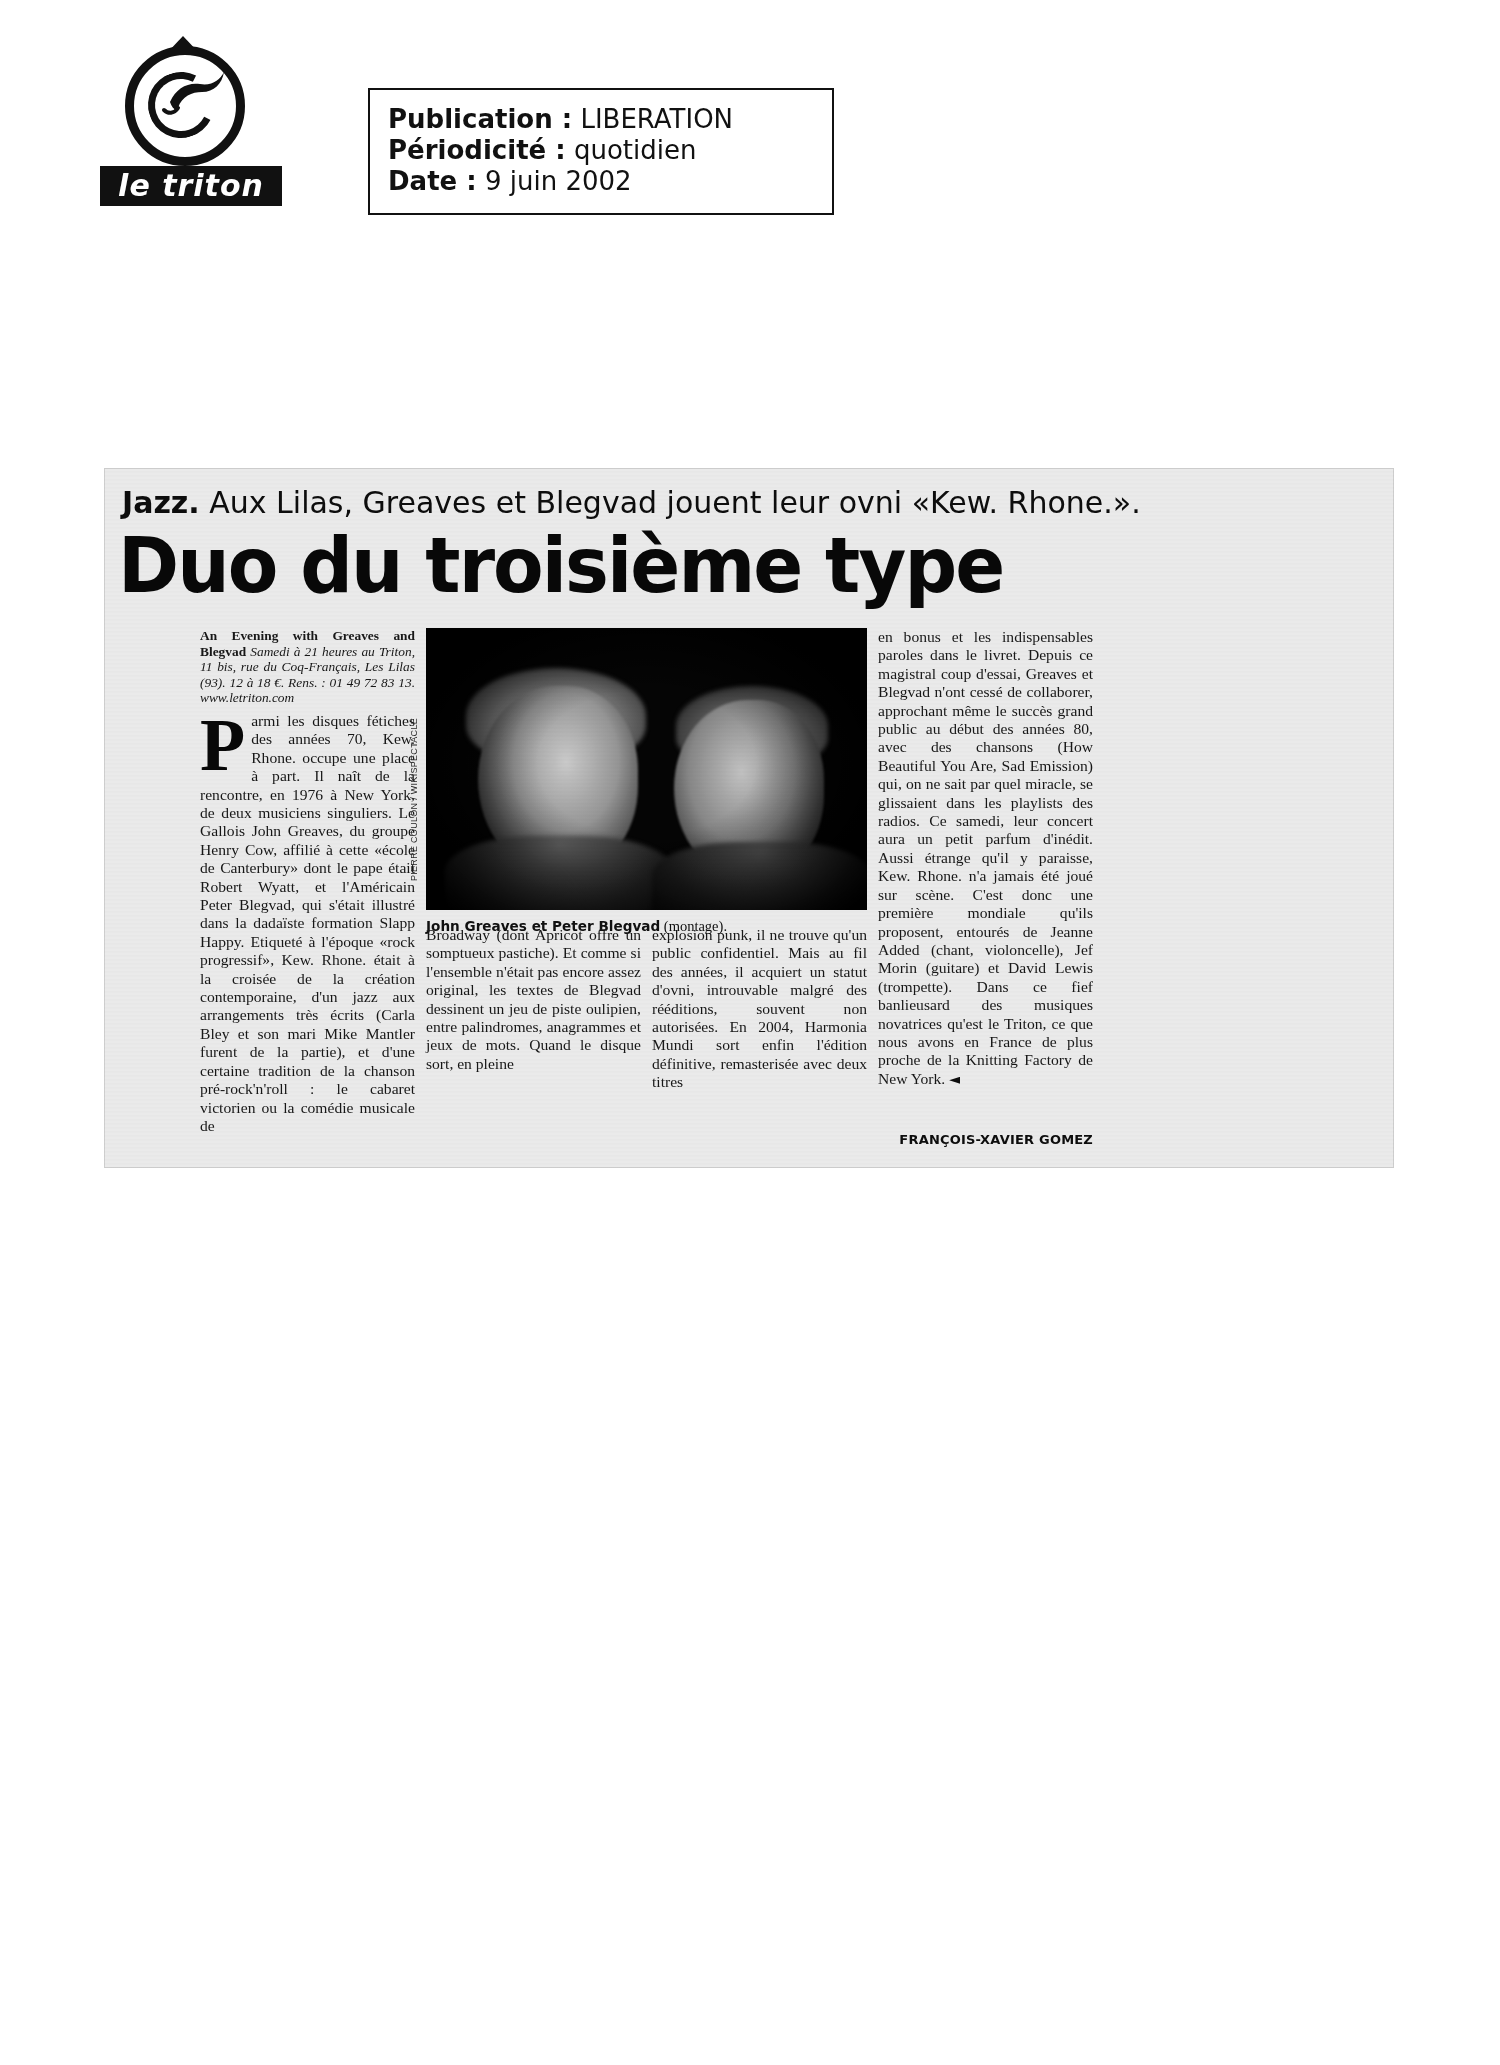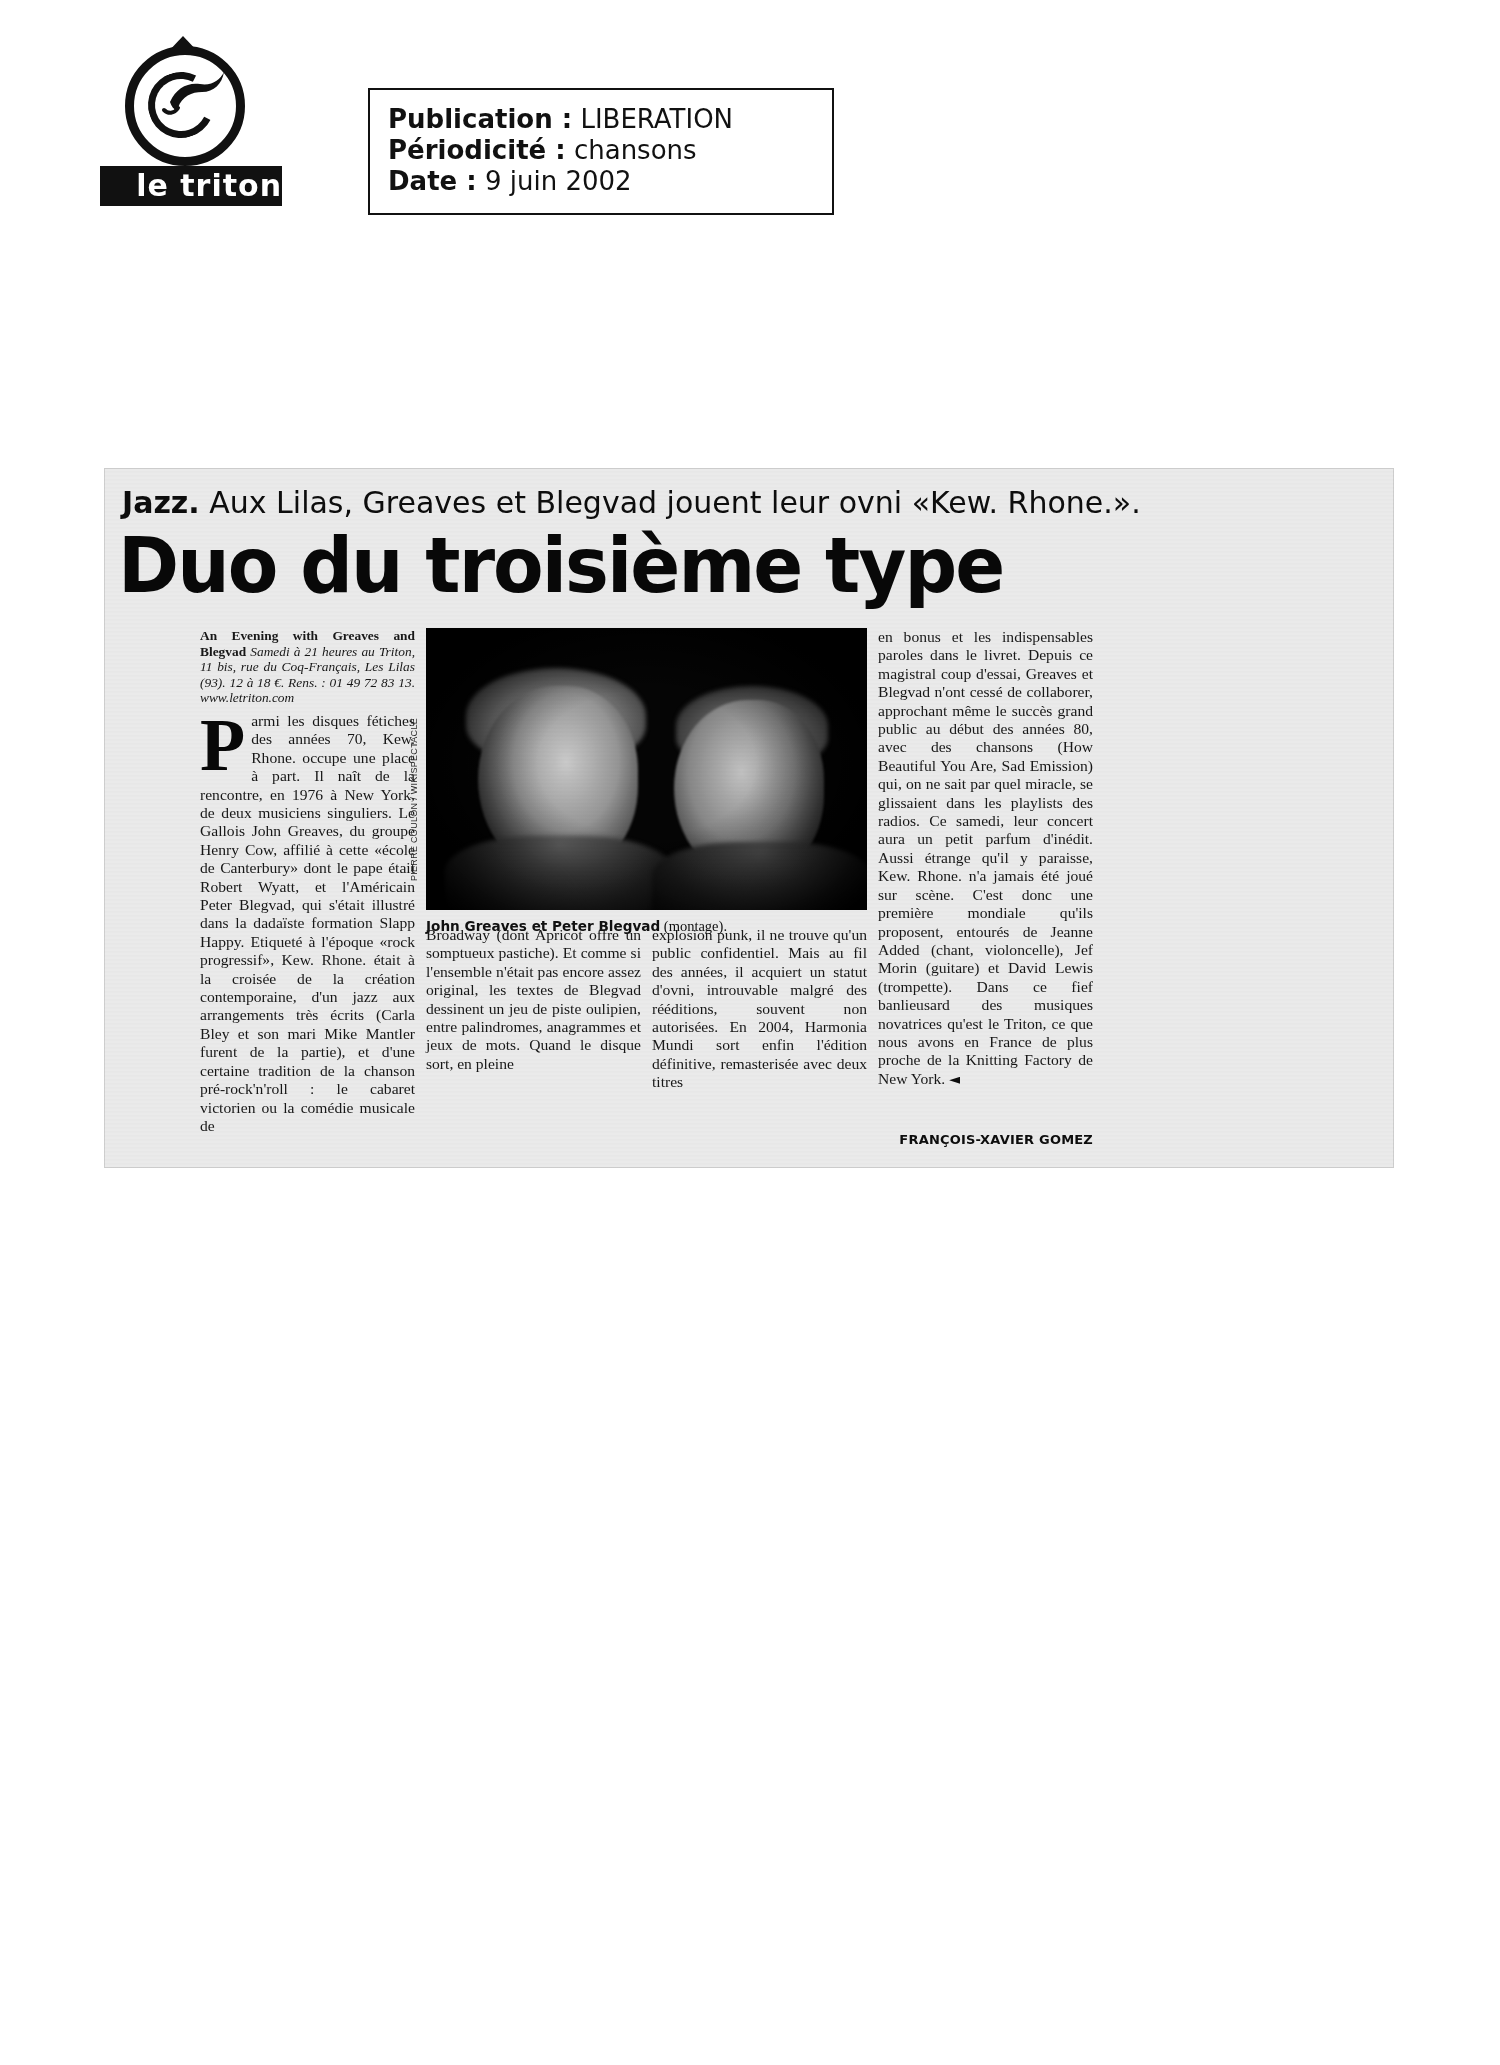--- a/index.html
+++ b/index.html
@@ -76,22 +76,23 @@
     left: 0;
     top: 126px;
     width: 182px;
     height: 40px;
     background: #111;
     color: #fff;
     font-family: "DejaVu Sans", sans-serif;
     font-weight: bold;
     font-size: 30px;
     line-height: 40px;
-    text-align: right;
+    text-align: center;
     letter-spacing: 1px;
+    font-style: italic;
   }
 
   .meta-box {
     position: absolute;
     left: 268px;
     top: 48px;
     width: 466px;
     border: 2px solid #111;
     padding: 14px 18px 16px 18px;
     box-sizing: border-box;
@@ -377,21 +378,21 @@
     <div class="logo-name">le triton</div>
   </div>
 
   <div class="meta-box">
     <div class="meta-line">
       <b>Publication :</b>
       <span>LIBERATION</span>
     </div>
     <div class="meta-line">
       <b>Périodicité :</b>
-      <span>chansons</span>
+      <span>quotidien</span>
     </div>
     <div class="meta-line">
       <b>Date :</b>
       <span>9 juin 2002</span>
     </div>
   </div>
 
 </div>
 
 <div class="clipping">

